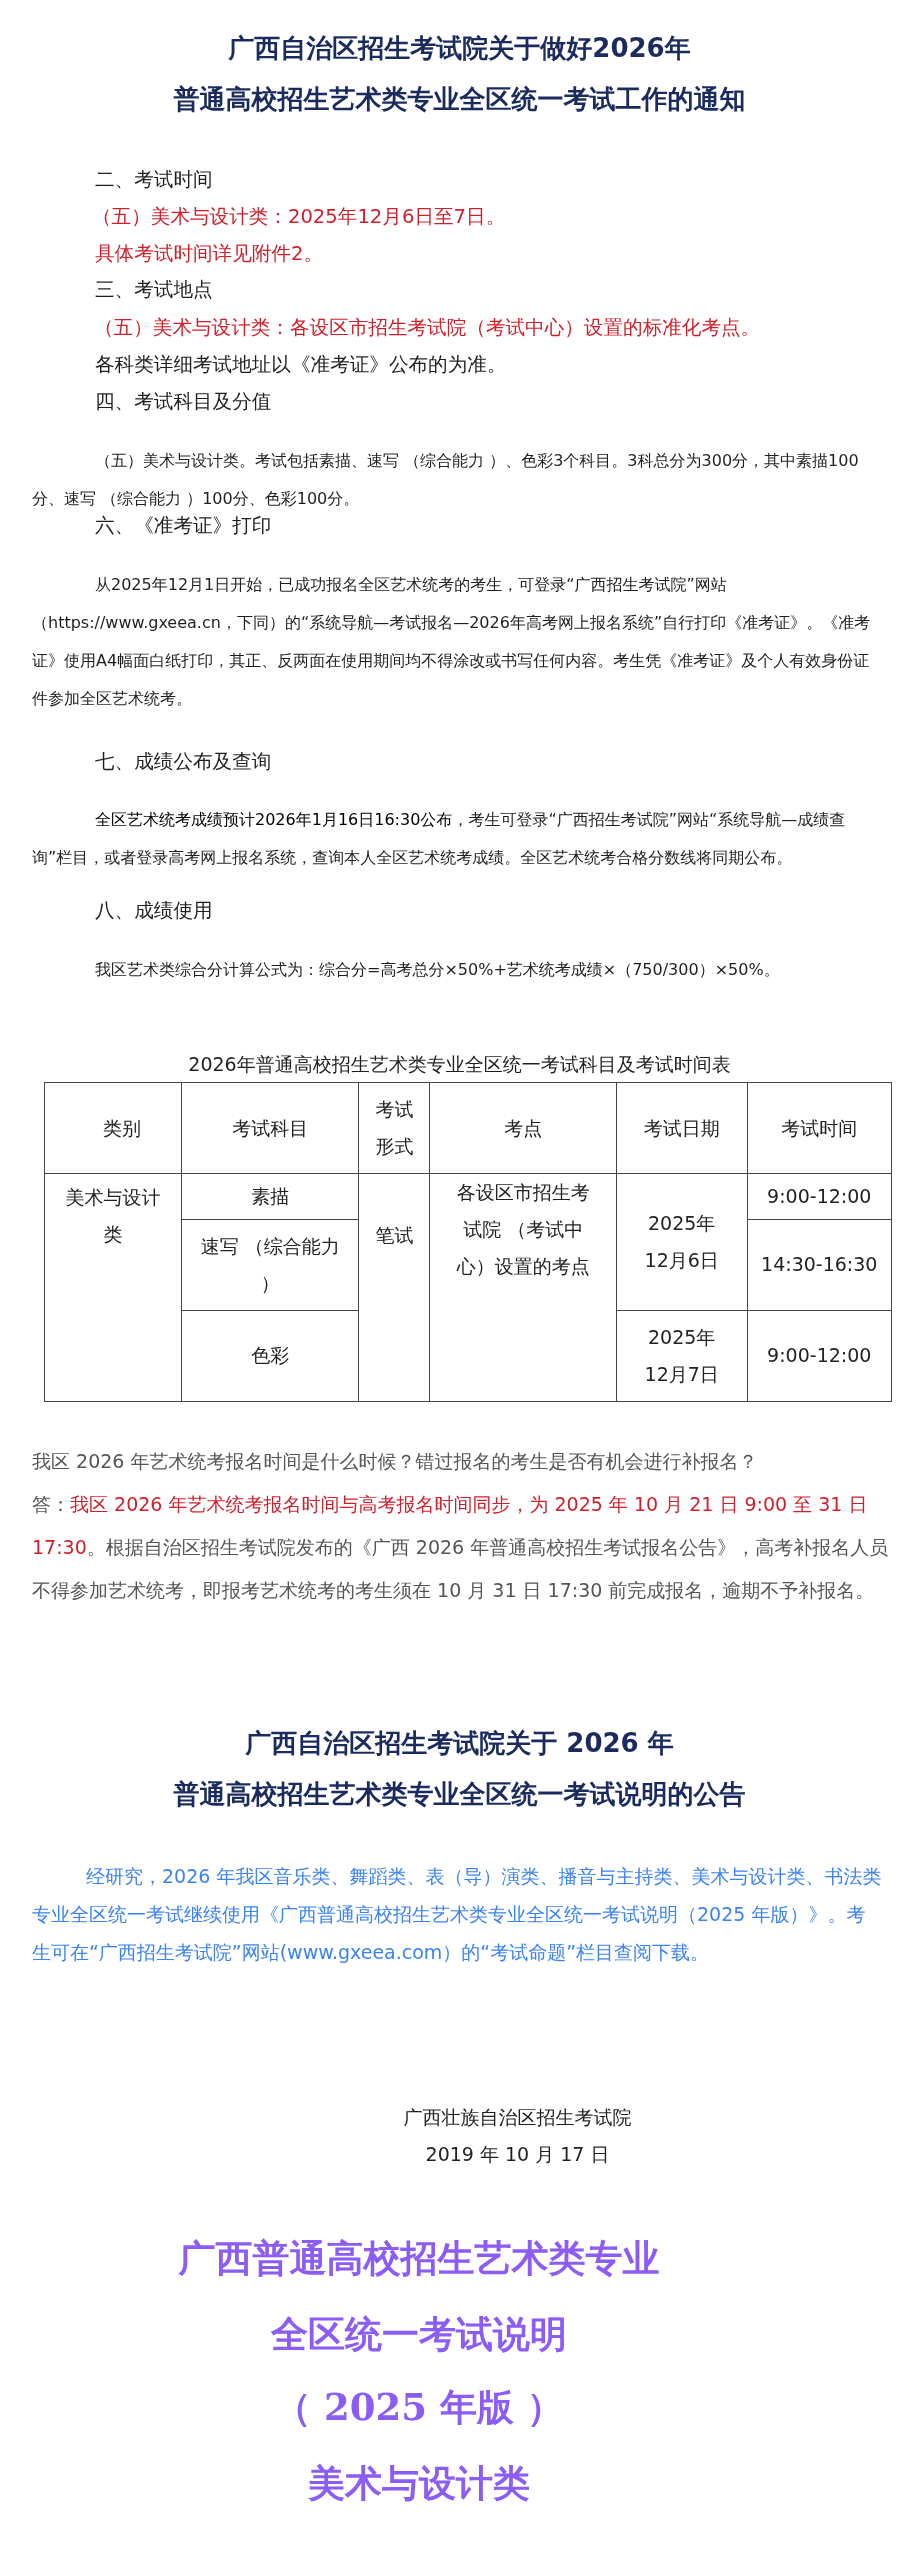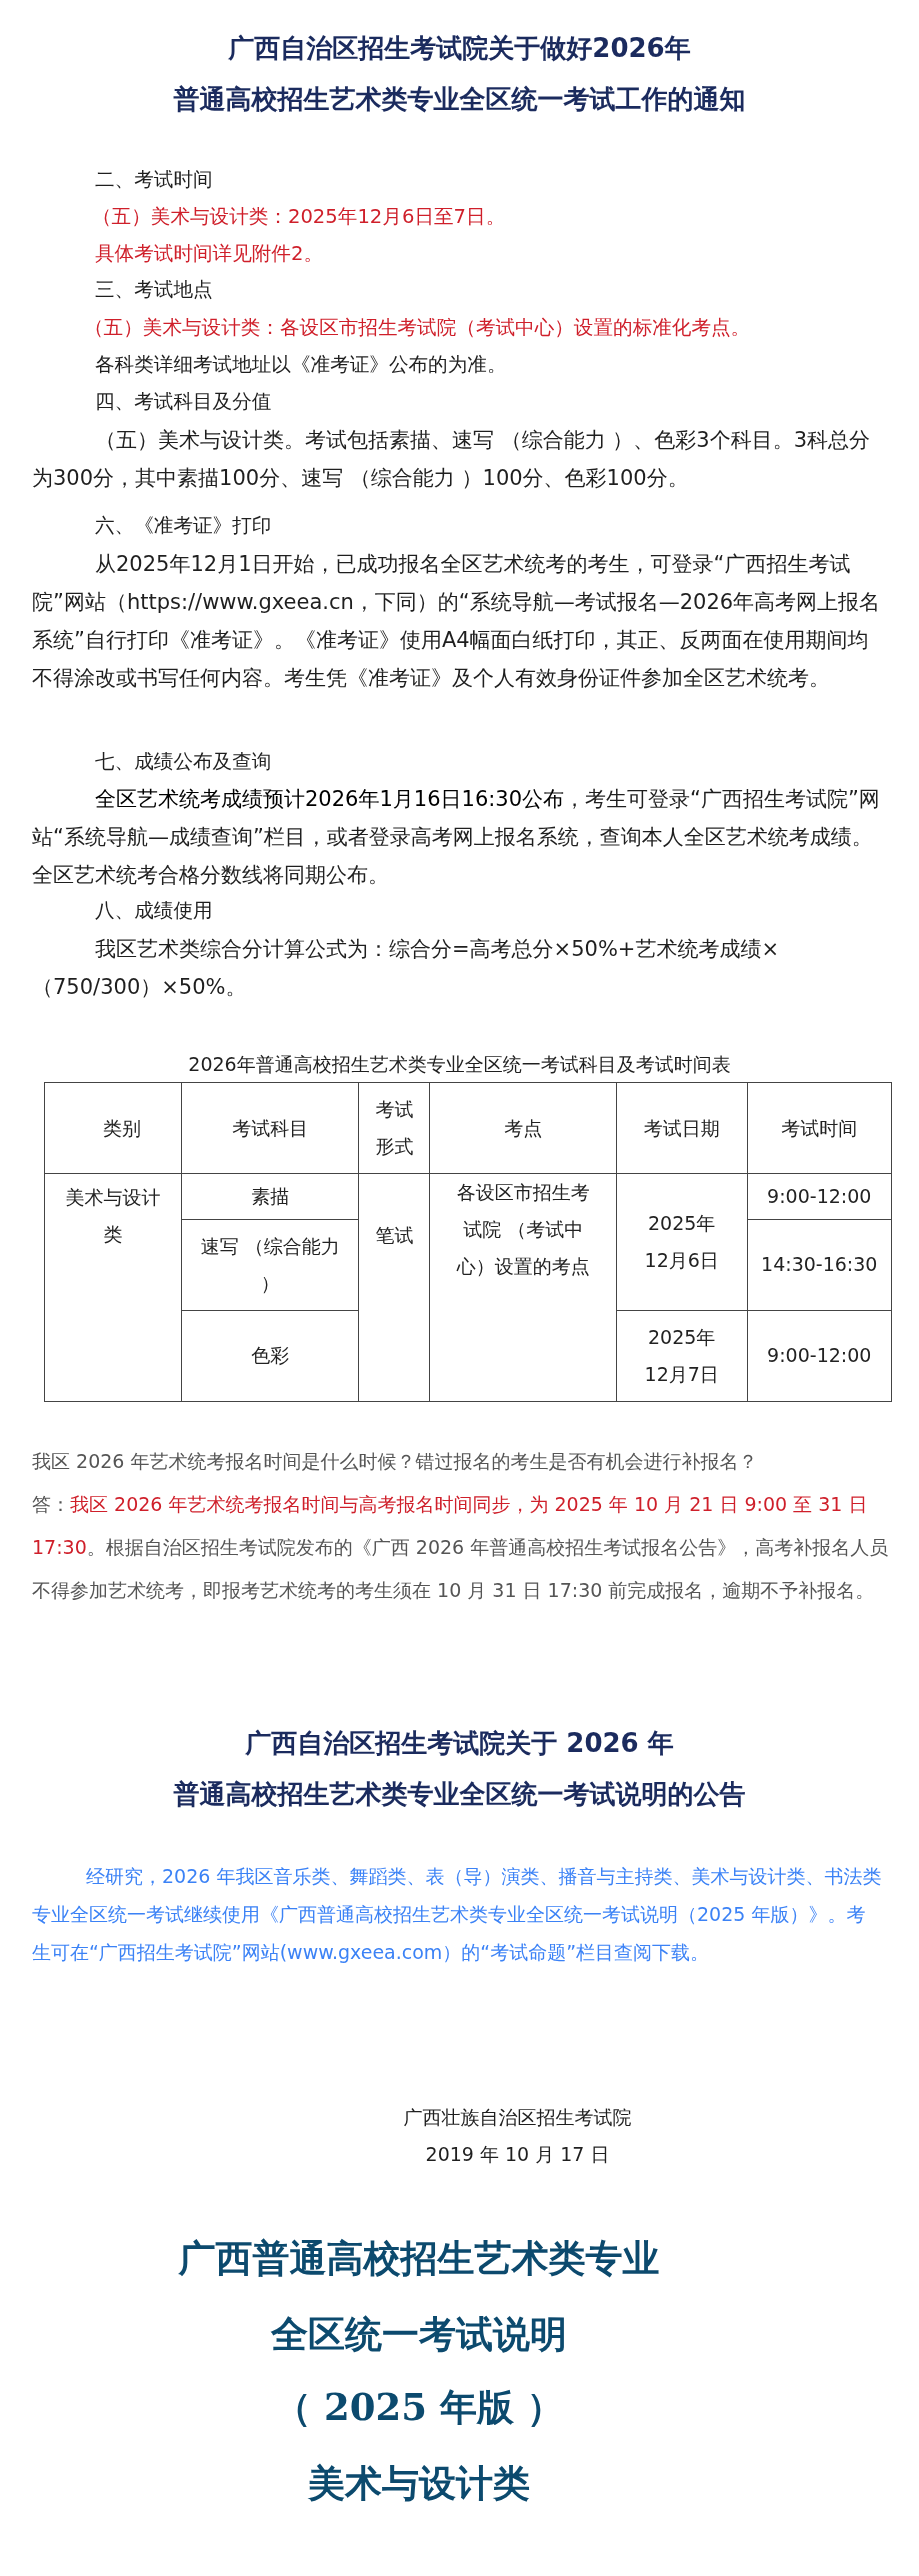--- a/index.html
+++ b/index.html
@@ -9,22 +9,22 @@
     color: #1f1f1f;
   }
   .abs { position: absolute; }
   .title-blue {
     color: #1b2b5e; font-weight: bold; font-size: 26px; text-align: center;
     left: 0; width: 919px; line-height: 48px;
   }
   .line { position: absolute; font-size: 19.6px; line-height: 25.5px; white-space: nowrap; }
   .red { color: #cf1f2a; }
   .para {
-    position: absolute; font-size: 21px; line-height: 38px;
-    left: 32px; width: 851px; text-indent: 63px;
+    position: absolute; font-size: 16px; line-height: 38px;
+    left: 32px; width: 851px; text-indent: 63px; margin-top: 21px;
   }
   .para span.red { color: #000000; }
   .tbl-caption { position: absolute; left: 0; width: 919px; text-align: center; font-size: 19px; line-height: 25.5px; }
   table.sched {
     position: absolute; left: 44px; top: 1082px; width: 848px; height: 320px;
     border-collapse: collapse; font-size: 19px; color: #222;
   }
   table.sched td, table.sched th {
     border: 1.7px solid #444; text-align: center; vertical-align: middle;
     font-weight: normal; padding: 3.4px 5.1px; line-height: 37px;
@@ -32,36 +32,36 @@
   .faq {
     position: absolute; left: 32px; width: 860px; font-size: 19px; line-height: 43px; color: #555;
   }
   .notice-body {
     position: absolute; left: 32px; width: 851px; font-size: 19px; line-height: 38px; color: #3b82f6;
     text-indent: 54px;
   }
   .sign { position: absolute; left: 0; width: 919px; text-align: center; font-size: 19px; line-height: 37px; padding-left: 116px; box-sizing: border-box; }
   .serif-title {
     position: absolute; left: 0; width: 838px; text-align: center;
-    font-family: "DejaVu Serif", "Liberation Serif", serif; font-weight: bold; color: #0c4a6e;
+    font-family: "DejaVu Serif", "Liberation Serif", serif; font-weight: bold; color: #8b5cf6;
     font-size: 37px;
   }
 </style>
 </head>
 <body>
 
 <div class="abs title-blue" style="top:24px;">广西自治区招生考试院关于做好2026年</div>
 <div class="abs title-blue" style="top:75px;">普通高校招生艺术类专业全区统一考试工作的通知</div>
 
 <div class="line" style="left:95px; top:167px;">二、考试时间</div>
 <div class="line red" style="left:92px; top:204px;">（五）美术与设计类：2025年12月6日至7日。</div>
 <div class="line red" style="left:95px; top:241px;">具体考试时间详见附件2。</div>
 
 <div class="line" style="left:95px; top:277px;">三、考试地点</div>
-<div class="line red" style="left:84px; top:315px;">（五）美术与设计类：各设区市招生考试院（考试中心）设置的标准化考点。</div>
+<div class="line red" style="left:94px; top:315px;">（五）美术与设计类：各设区市招生考试院（考试中心）设置的标准化考点。</div>
 <div class="line" style="left:95px; top:352px;">各科类详细考试地址以《准考证》公布的为准。</div>
 
 <div class="line" style="left:95px; top:389px;">四、考试科目及分值</div>
 <div class="para" style="top:421px;">（五）美术与设计类。考试包括素描、速写 （综合能力 ）、色彩3个科目。3科总分为300分，其中素描100分、速写 （综合能力 ）100分、色彩100分。</div>
 
 <div class="line" style="left:95px; top:513px;">六、《准考证》打印</div>
 <div class="para" style="top:545px;">从2025年12月1日开始，已成功报名全区艺术统考的考生，可登录“广西招生考试院”网站（https://www.gxeea.cn，下同）的“系统导航—考试报名—2026年高考网上报名系统”自行打印《准考证》。《准考证》使用A4幅面白纸打印，其正、反两面在使用期间均不得涂改或书写任何内容。考生凭《准考证》及个人有效身份证件参加全区艺术统考。</div>
 
 <div class="line" style="left:95px; top:749px;">七、成绩公布及查询</div>
 <div class="para" style="top:780px;"><span class="red">全区艺术统考成绩预计2026年1月16日16:30公布</span><span>，考生可登录“广西招生考试院”网站“系统导航—成绩查询”栏目，或者登录高考网上报名系统，查询本人全区艺术统考成绩。全区艺术统考合格分数线将同期公布。</span></div>

